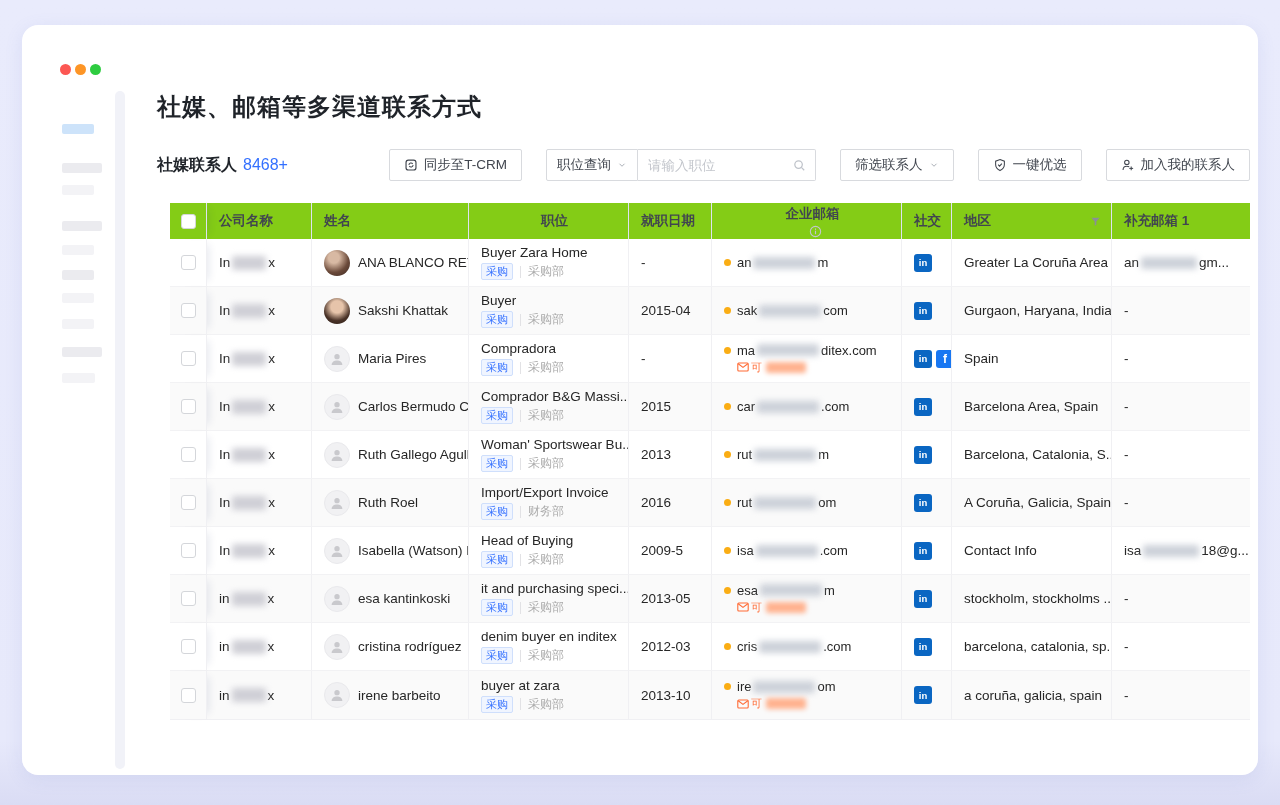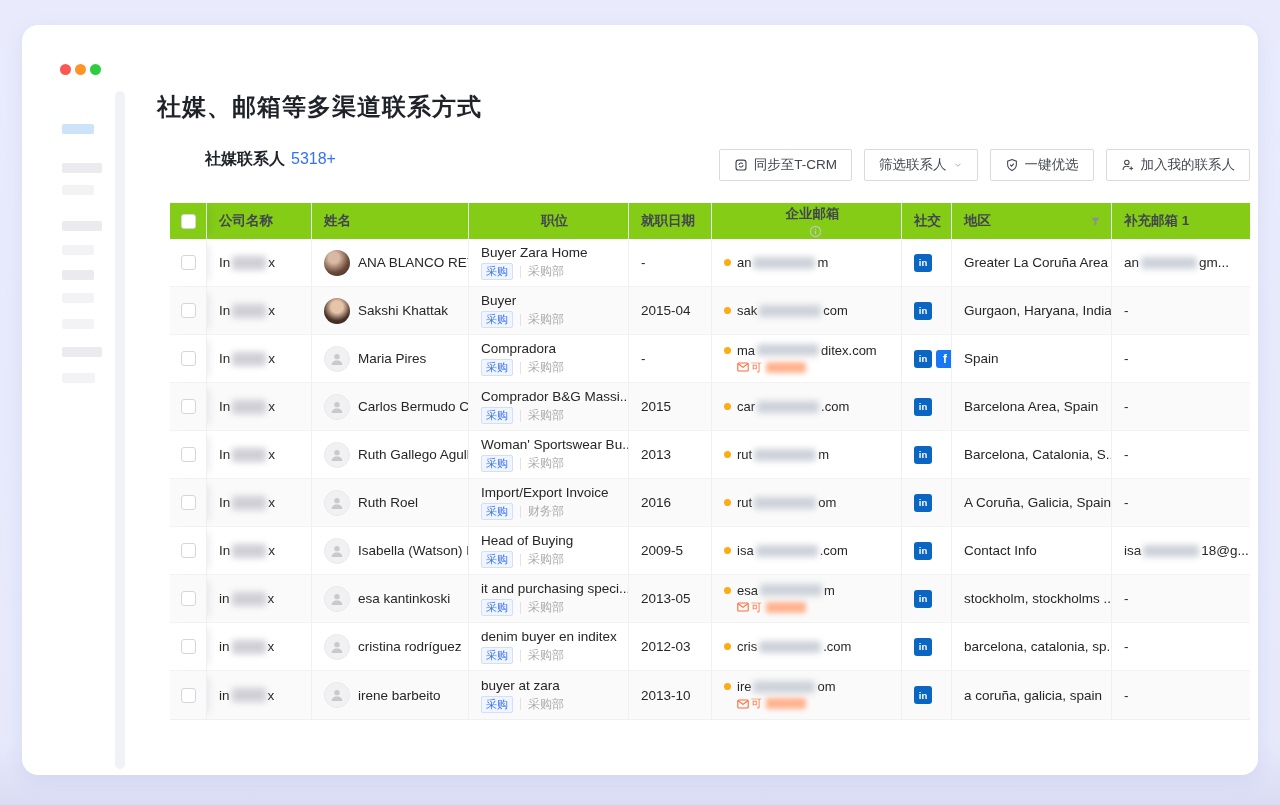--- a/index.html
+++ b/index.html
@@ -28,25 +28,25 @@
   .sb4{top:121px;width:32px;background:#f3f3f6;}
   .sb5{top:146px;width:32px;background:#ebebef;}
   .sb6{top:169px;width:32px;background:#f3f3f6;}
   .sb7{top:195px;width:32px;background:#f3f3f6;}
   .sb8{top:223px;width:40px;background:#ebebef;}
   .sb9{top:249px;width:33px;background:#f3f3f6;}
   .side-divider { position:absolute; left:93px; top:66px; width:10px; height:678px; background:#f1f2f8; border-radius:6px; }
   
   .main { position:absolute; left:135px; top:66px; width:1093px; }
   .page-title { font-size:24px; font-weight:bold; color:#1f2329; letter-spacing:1px; }
-  .toolbar { margin-top:26px; display:flex; align-items:flex-start; justify-content:space-between;margin-left:48px; }
+  .toolbar { margin-top:26px; display:flex; align-items:center; justify-content:space-between; }
   .contacts-label { display:flex; align-items:baseline; gap:6px; }
   .contacts-label .lbl { font-size:16px; font-weight:bold; color:#1f2329; }
   .contacts-label .cnt { font-size:16px; color:#3370ff; }
-  .btn-group { display:flex; align-items:center; gap:12px; }
+  .btn-group { display:flex; align-items:center; gap:24px; }
   .btn {
     height:32px; display:flex; align-items:center; gap:6px; padding:0 14px;
     border:1px solid #d8dade; border-radius:2px; background:#fff;
     font-size:13.5px; color:#41464f; cursor:pointer; white-space:nowrap;
   }
   .combo { display:flex; align-items:stretch; }
   .combo .seg-left {
     height:32px; display:flex; align-items:center; gap:6px; padding:0 10px;
     border:1px solid #d8dade; border-radius:2px 0 0 2px; background:#fff;
     font-size:13.5px; color:#41464f; cursor:pointer; white-space:nowrap;
@@ -152,34 +152,53 @@
     <span class="sbar sb9"></span>
   </div>
   <div class="side-divider"></div>
 
   <div class="main">
     <h1 class="page-title">社媒、邮箱等多渠道联系方式</h1>
 
     <div class="toolbar">
       <div class="contacts-label">
         <span class="lbl">社媒联系人</span>
-        <span class="cnt">5318+</span>
+        <span class="cnt">8468+</span>
       </div>
       <div class="btn-group">
         <button class="btn">
           <span style="display:inline-flex;">
             <svg width="14" height="14" viewBox="0 0 24 24">
                 <rect x="3.5" y="3.5" width="17" height="17" rx="4" fill="none" stroke="#41464f" stroke-width="2"></rect>
                 <path d="M8.5 12a3.5 3.5 0 0 1 6.4-2" fill="none" stroke="#41464f" stroke-width="1.8"></path>
                 <path d="M15.5 12a3.5 3.5 0 0 1-6.4 2" fill="none" stroke="#41464f" stroke-width="1.8"></path>
               </svg>
           </span>
           <span>同步至T-CRM</span>
         </button>
 
+        <div class="combo">
+          <div class="seg-left">
+            <span>职位查询</span>
+            <span style="display:inline-flex;">
+              <svg class="chev" viewBox="0 0 24 24">
+                  <polyline points="6,9 12,15 18,9" fill="none" stroke="#9aa0a8" stroke-width="2"></polyline>
+                </svg>
+            </span>
+          </div>
+          <div class="seg-right">
+            <input type="text" placeholder="请输入职位" style="">
+            <span style="display:inline-flex;">
+              <svg width="15" height="15" viewBox="0 0 24 24">
+                  <circle cx="10.5" cy="10.5" r="6" fill="none" stroke="#bfc3ca" stroke-width="2"></circle>
+                  <line x1="15" y1="15" x2="19.5" y2="19.5" stroke="#bfc3ca" stroke-width="2"></line>
+                </svg>
+            </span>
+          </div>
+        </div>
 
         <button class="btn">
           <span>筛选联系人</span>
           <span style="display:inline-flex;">
             <svg class="chev" viewBox="0 0 24 24">
                 <polyline points="6,9 12,15 18,9" fill="none" stroke="#9aa0a8" stroke-width="2"></polyline>
               </svg>
           </span>
         </button>
 

